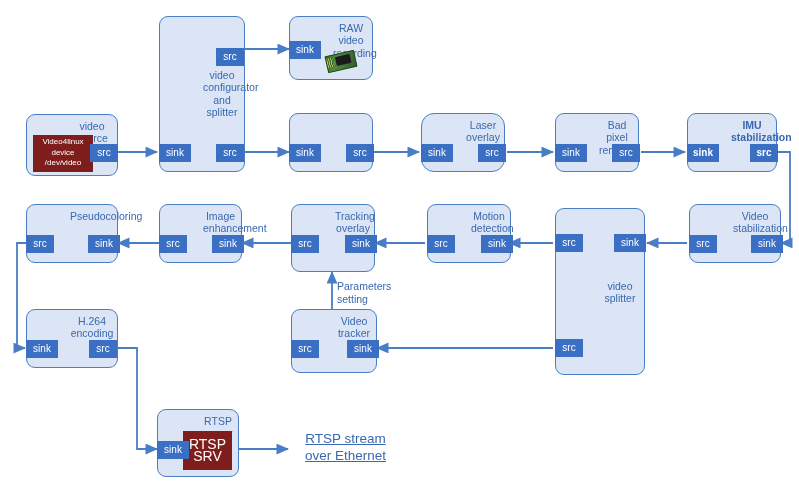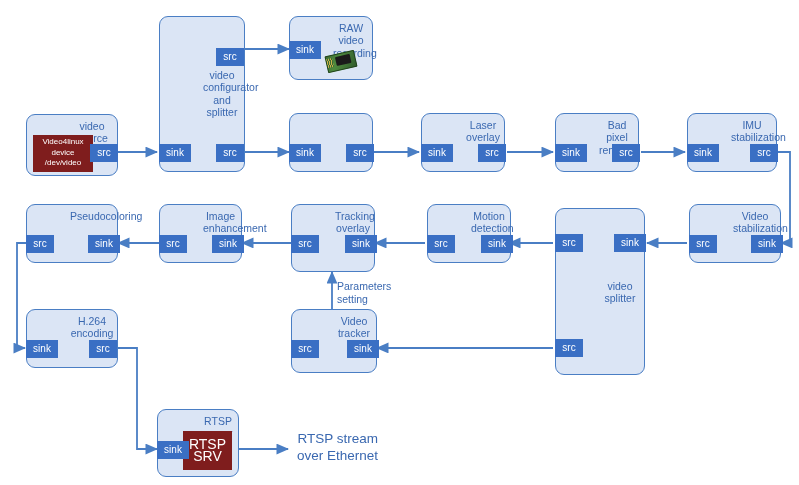--- a/index.html
+++ b/index.html
@@ -177,34 +177,34 @@
 recording</div>
     <div class="pcb" style="left:36px; top:36px;"></div>
     <div class="port sink" style="left:-1px; top:24px;">sink</div>
   </div>
 
   <div class="node" style="left:289px; top:113px; width:84px; height:59px;">
     <div class="port sink" style="left:-1px; top:30px;">sink</div>
     <div class="port src" style="left:56px; top:30px;">src</div>
   </div>
 
-  <div class="node" style="left:421px; top:113px; width:84px; height:59px;">
+  <div class="node" style="left:421px; top:113px; width:84px; height:59px;border-radius:13px;">
     <div class="title">Laser overlay</div>
     <div class="port sink" style="left:-1px; top:30px;">sink</div>
     <div class="port src" style="left:56px; top:30px;">src</div>
   </div>
 
   <div class="node" style="left:555px; top:113px; width:84px; height:59px;">
     <div class="title">Bad pixel
 removal</div>
     <div class="port sink" style="left:-1px; top:30px;">sink</div>
     <div class="port src" style="left:56px; top:30px;">src</div>
   </div>
 
-  <div class="node" style="left:687px; top:113px; width:90px; height:59px;">
+  <div class="node" style="left:687px; top:113px; width:90px; height:59px;font-weight:bold;">
     <div class="title">IMU
 stabilization</div>
     <div class="port sink" style="left:-1px; top:30px;">sink</div>
     <div class="port src" style="left:62px; top:30px;">src</div>
   </div>
 
   <div class="node" style="left:689px; top:204px; width:92px; height:59px;">
     <div class="title">Video
 stabilization</div>
     <div class="port src" style="left:-1px; top:30px;">src</div>
@@ -262,16 +262,16 @@
   <div class="node" style="left:157px; top:409px; width:82px; height:68px;">
     <div class="title">RTSP server</div>
     <div class="darkbox" style="left:25px; top:21px; width:49px; height:39px; line-height:12px; padding-top:7px; font-size:14px;">RTSP
 SRV</div>
     <div class="port sink" style="left:-1px; top:31px;">sink</div>
   </div>
 
   <div class="freetext" style="left:337px; top:280px; text-align:left;">Parameters
 setting</div>
 
-  <div class="freetext big" style="left:297px; top:430px; text-align:right;">RTSP stream
+  <div class="freetext big" style="left:305px; top:430px; text-align:center;text-decoration:underline;">RTSP stream
 over Ethernet</div>
 
 </div>
 
 </body></html>

